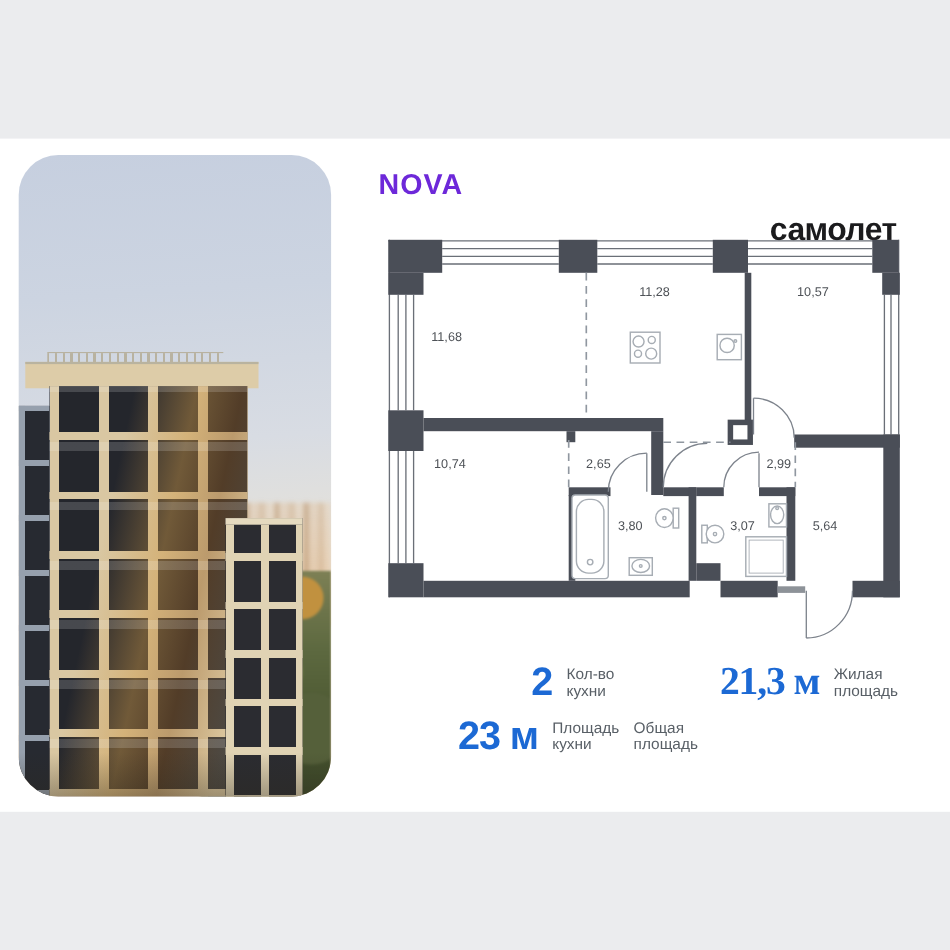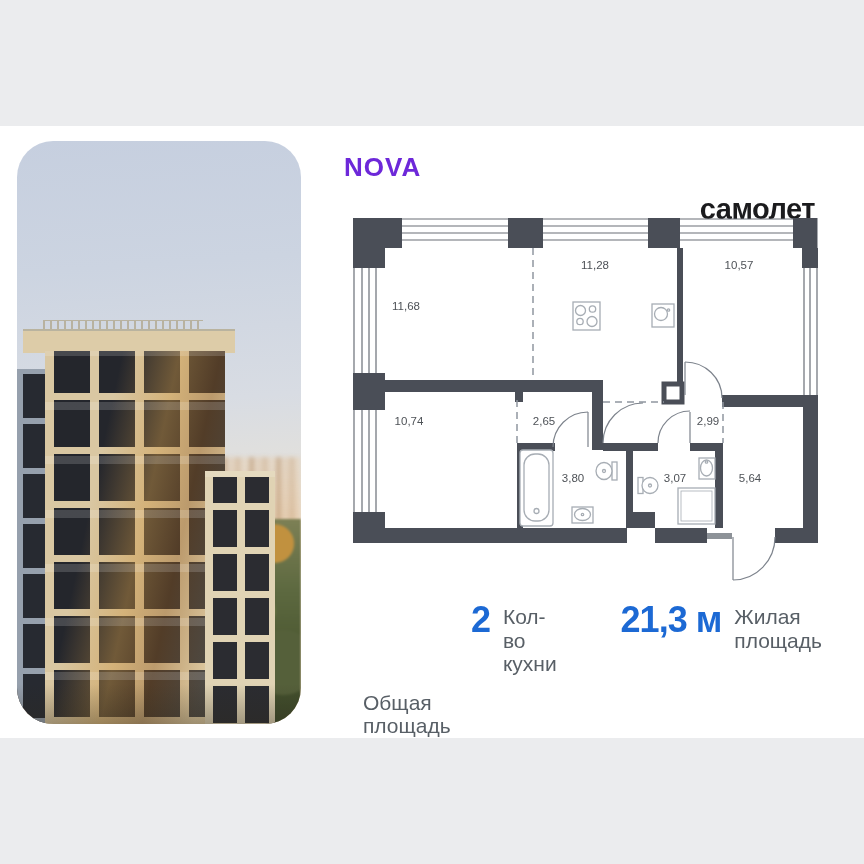--- a/index.html
+++ b/index.html
@@ -95,24 +95,24 @@
   .stats{
     position:absolute;left:350px;top:601px;width:472px;
     display:grid;grid-template-columns:213px 259px;grid-row-gap:11px;
   }
   .stat{display:flex;align-items:flex-start;}
   .stat .value{
     font-size:36px;font-weight:700;line-height:1.05;letter-spacing:-1px;
     color:#1c69d4;text-align:right;white-space:nowrap;
   }
   .stat.c1 .value{width:152px;}
-  .stat.c2 .value{width:182px;}
+  .stat.c2 .value{width:182px;font-family:Liberation Serif, serif;}
   .stat .label{
     margin-left:13px;padding-top:4px;
-    font-size:21px;line-height:1.12;color:#585f66;font-weight:400;
+    font-size:14px;line-height:1.12;color:#585f66;font-weight:400;
   }
 </style>
 </head>
 <body>
 
 <div class="content-band"></div>
 
 <div class="photo-card">
   <div class="city"></div>
   <div class="trees"></div>
@@ -250,19 +250,26 @@
       <div>кухни</div>
     </div>
   </div>
   <div class="stat c2">
     <div class="value">21,3 м</div>
     <div class="label">
       <div>Жилая</div>
       <div>площадь</div>
     </div>
   </div>
+  <div class="stat c1">
+    <div class="value">23 м</div>
+    <div class="label">
+      <div>Площадь</div>
+      <div>кухни</div>
+    </div>
+  </div>
   <div class="stat c2">
     <div class="label">
       <div>Общая</div>
       <div>площадь</div>
     </div>
   </div>
 </div>
 
 </body></html>

